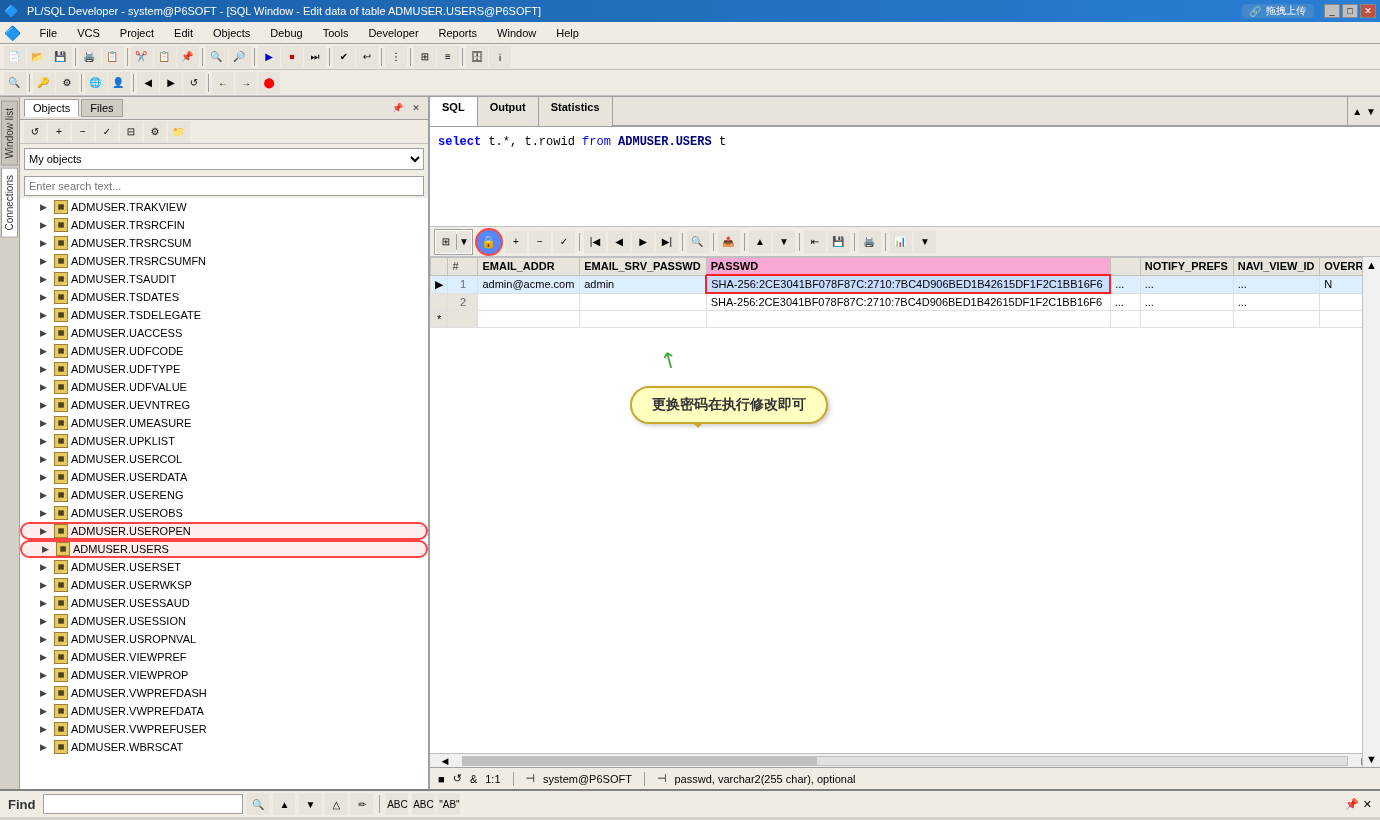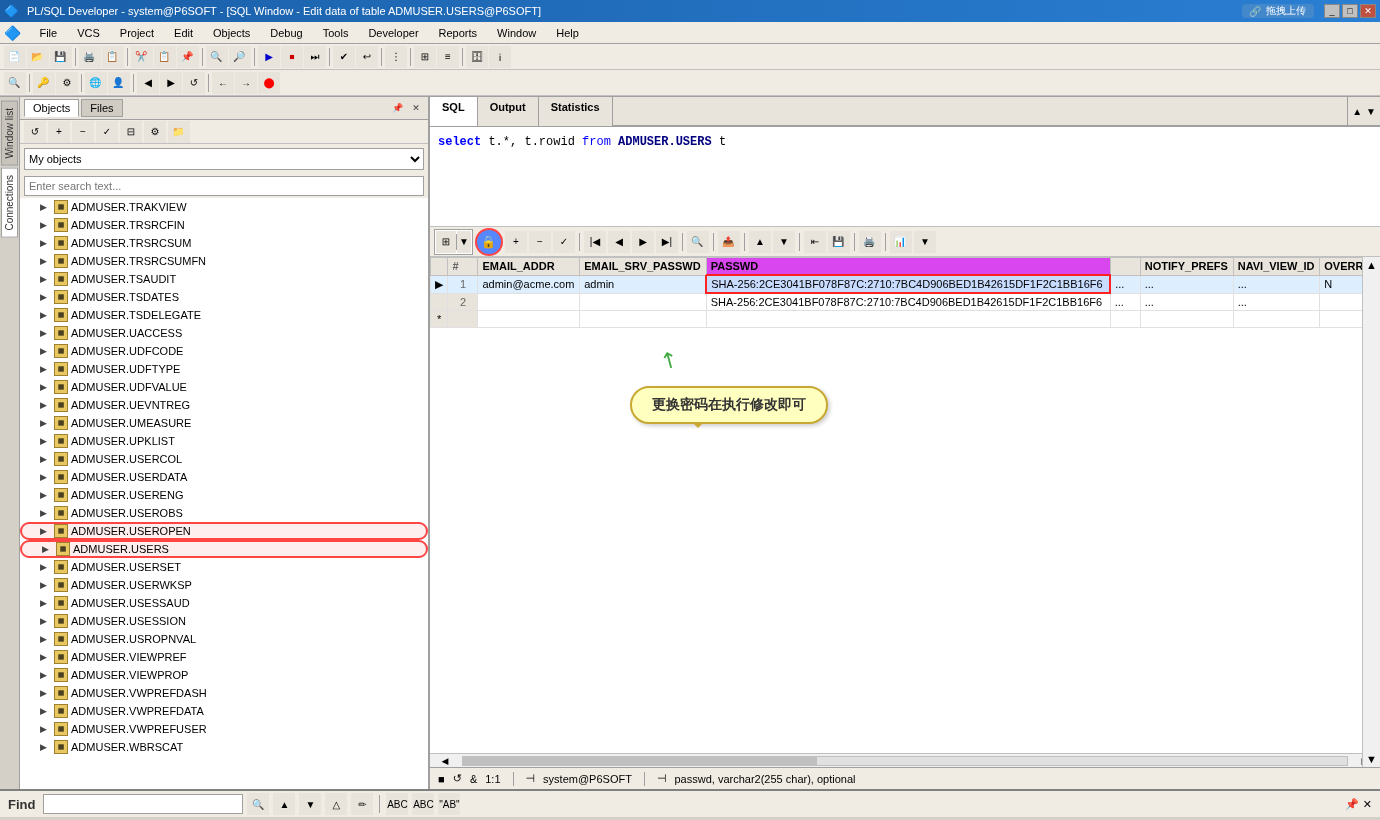--- a/index.html
+++ b/index.html
@@ -441,21 +441,21 @@
 
     <div class="grid-wrapper" style="position:relative;">
       <div class="data-grid-container">
         <table class="data-grid">
           <thead>
             <tr>
               <th class="row-arrow"></th>
               <th class="row-num">#</th>
               <th>EMAIL_ADDR</th>
               <th>EMAIL_SRV_PASSWD</th>
-              <th style="background: #d946ef; margin-top: 27px;">PASSWD</th>
+              <th style="background: #f9a8d4; margin-top: 27px;">PASSWD</th>
               <th style="width:30px;"></th>
               <th>NOTIFY_PREFS</th>
               <th>NAVI_VIEW_ID</th>
               <th>OVERRID</th>
             </tr>
           </thead>
           <tbody>
 
             <tr class="selected">
               <td class="row-arrow">▶</td>

